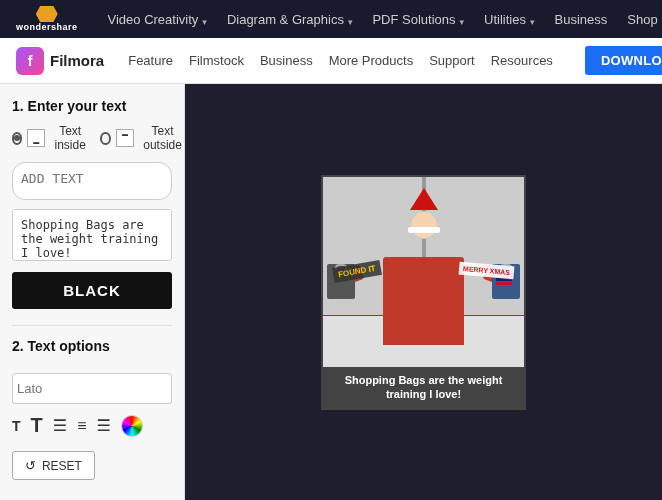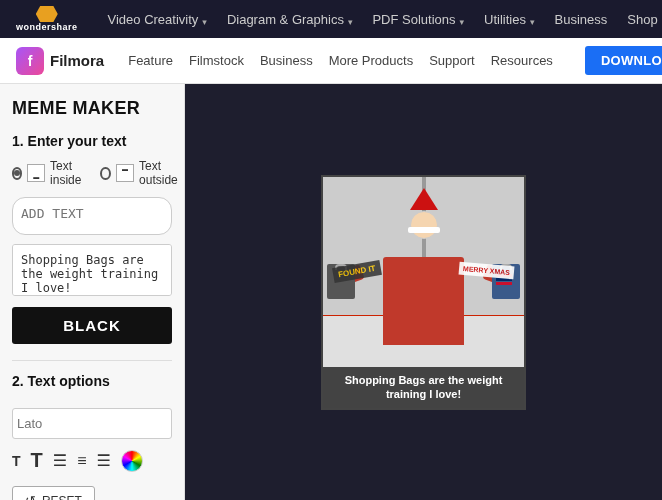--- a/index.html
+++ b/index.html
@@ -131,20 +131,21 @@
       gap: 10px;
       margin-bottom: 10px;
     }
     .text-position-option {
       display: flex;
       align-items: center;
       gap: 5px;
       cursor: pointer;
       font-size: 12px;
       color: #333;
+      text-align: center;
     }
     .text-position-icon {
       width: 24px;
       height: 18px;
       border: 1px solid #aaa;
       display: flex;
       align-items: flex-end;
       justify-content: center;
       font-size: 7px;
       color: #555;
@@ -403,21 +404,20 @@
   <span class="second-nav-item">Support</span>
   <span class="second-nav-item">Resources</span>
   <div class="second-nav-spacer"></div>
   <button class="btn-download">DOWNLOAD</button>
 
 </nav>
 
 <div class="main-layout">
 
   <aside class="sidebar">
-    <div class="sidebar-title">MEME MAKER</div>
 
     <div class="section-label">1. Enter your text</div>
 
     <div class="text-position-row">
       <label class="text-position-option">
         <div class="radio-dot selected"></div>
         <div class="text-position-icon">
           <span style="font-size:6px; color:#333; font-weight:bold;">▬</span>
         </div>
         <span>Text inside</span>

